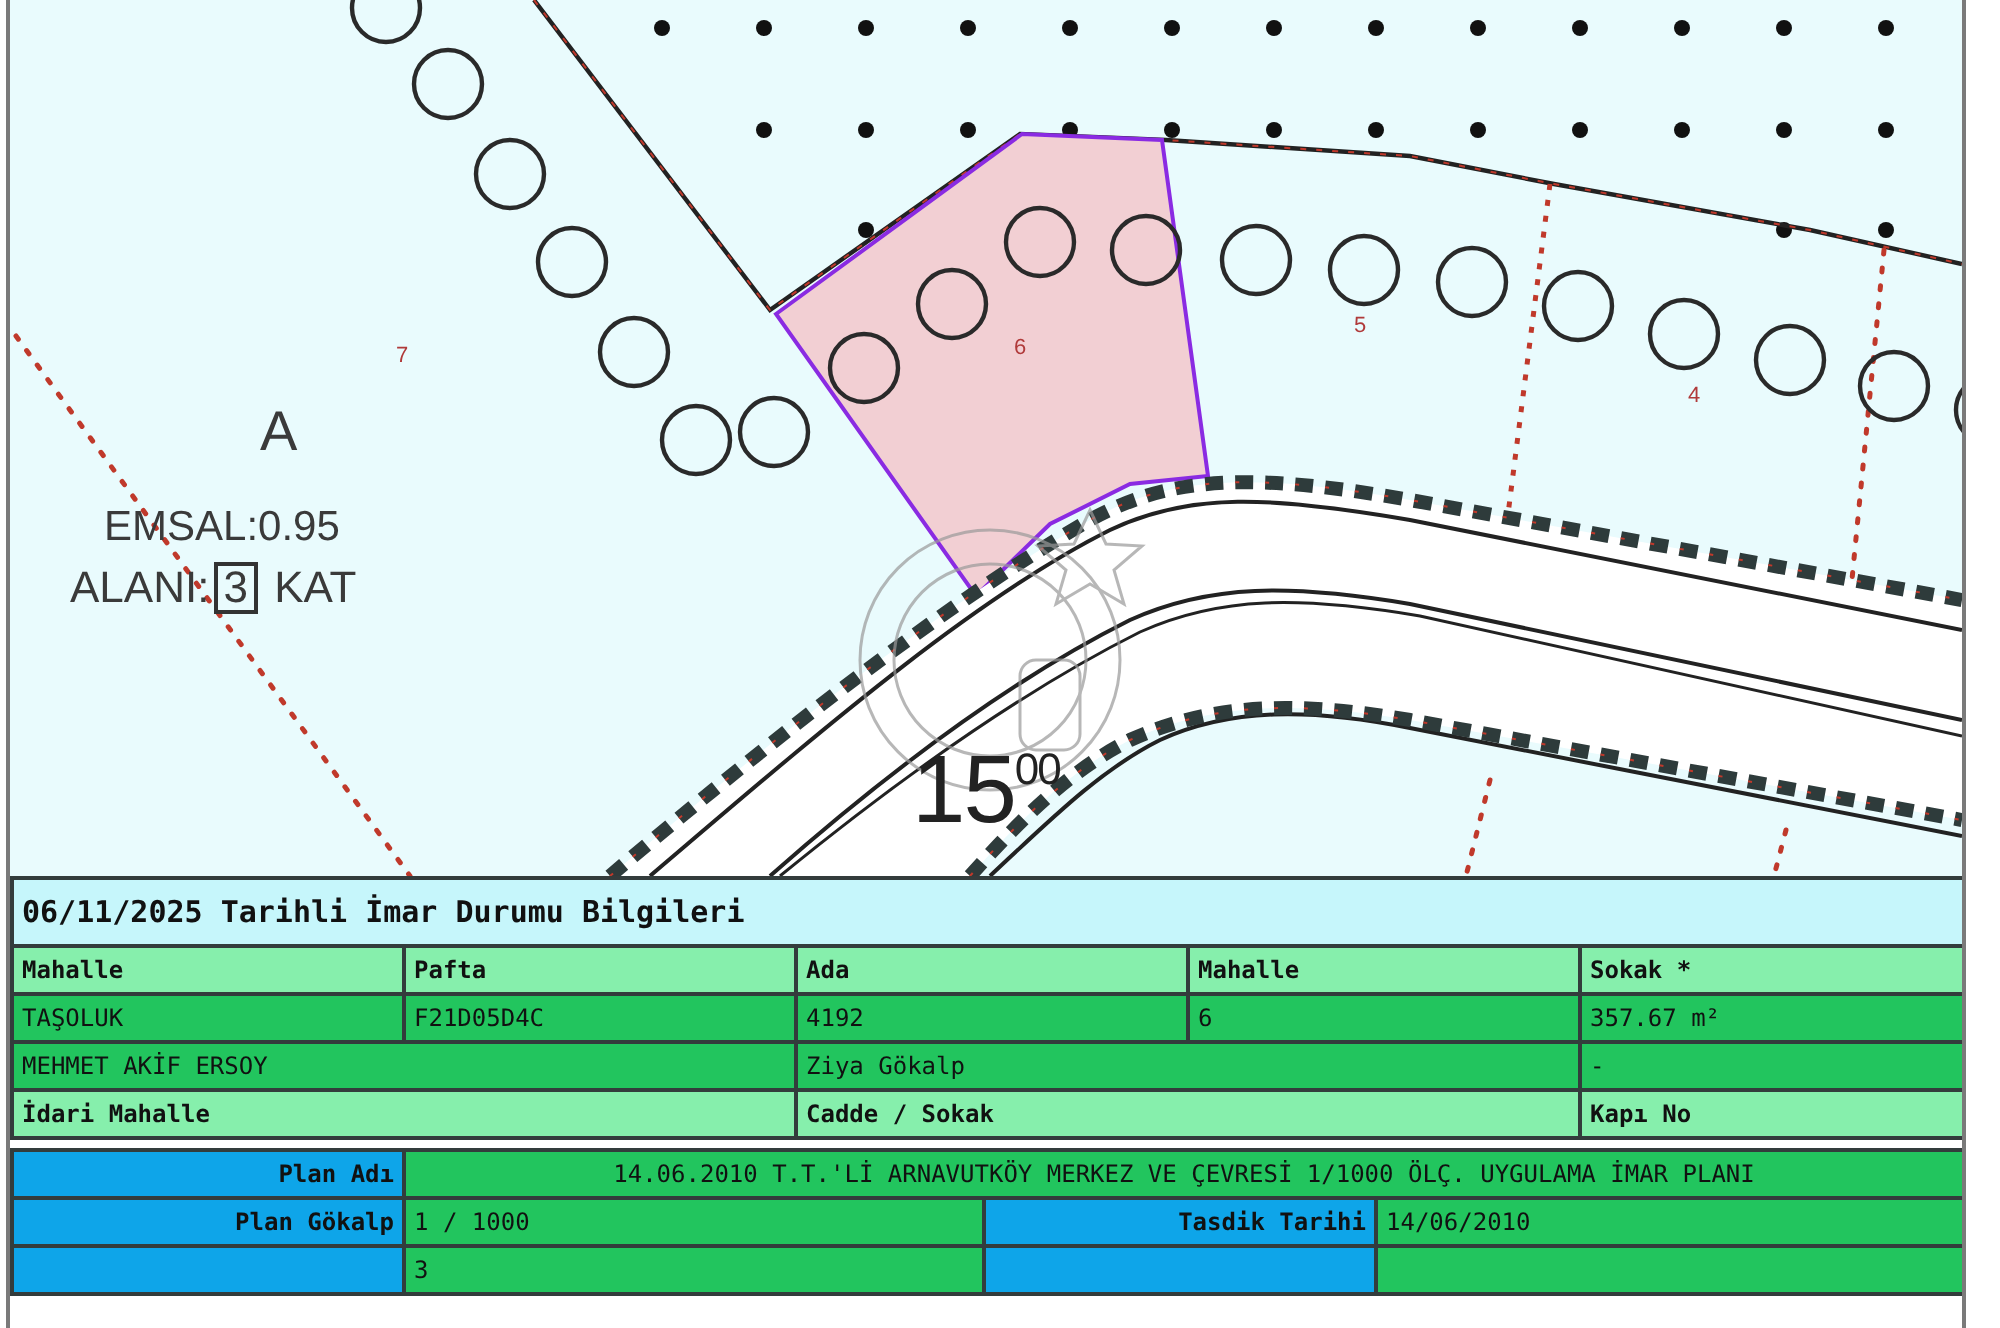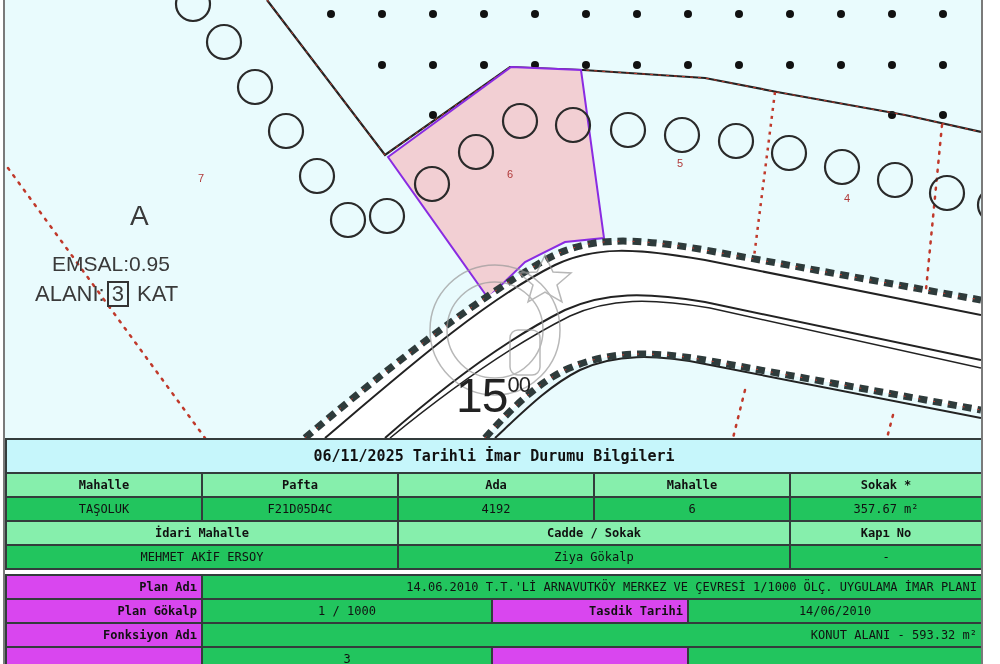--- a/index.html
+++ b/index.html
@@ -11,26 +11,26 @@
   .map-zone { left:125px; top:200px; font-size:28px; }
   .map-emsal { left:47px; top:252px; font-size:21px; }
   .map-hmaks { left:30px; top:281px; font-size:22px; }
   .map-hmaks .boxed { display:inline-block; border-left:2px solid #333; border-right:2px solid #333; border-top:2px solid #333; border-bottom:2px solid #333; padding:0 3px; margin:0 2px; line-height:22px; border-top-left-radius:0; }
   .road-width { position:absolute; left:407px; top:368px; font-family:"Liberation Sans", sans-serif; font-size:48px; color:#222; letter-spacing:-1px;margin-left:44px; }
   .road-width sup { font-size:22px; vertical-align:top; position:relative; top:4px; }
   .parcel-num { position:absolute; font-family:"Liberation Sans", sans-serif; font-size:11px; color:#b03a3a; }
 
   .table-wrap { position:absolute; left:0; top:438px; width:976px; }
   table { border-collapse:collapse; width:976px; table-layout:fixed; }
-  td { border:2px solid #333c3c; height:22px; padding:0 4px; font-size:12px; color:#111; text-align:center; white-space:nowrap; overflow:hidden; }
+  td { border:2px solid #333c3c; height:22px; padding:0 4px; font-size:12px; color:#111; text-align:left; white-space:nowrap; overflow:hidden; }
   .hdr { background:#86efac; font-weight:bold; }
   .val { background:#22c55e; }
   .title-cell { background:#c6f6fb; font-weight:bold; font-size:15px; height:32px; }
-  .lbl-right { background:#d946ef; font-weight:bold; text-align:right; }
-  .left { text-align:right; }
+  .lbl-right { background:#0ea5e9; font-weight:bold; text-align:right; }
+  .left { text-align:center; }
   .t2 { margin-top:4px; }
 </style>
 </head>
 <body>
 
 <div class="frame">
 
   <div class="map">
     <svg width="976" height="438" viewBox="0 0 976 438">
 
@@ -152,28 +152,28 @@
         <td class="hdr">Sokak *</td>
       </tr>
       <tr>
         <td class="val">TAŞOLUK</td>
         <td class="val">F21D05D4C</td>
         <td class="val">4192</td>
         <td class="val">6</td>
         <td class="val">357.67 m²</td>
       </tr>
       <tr>
+        <td class="val" colspan="2">MEHMET AKİF ERSOY</td>
+        <td class="val" colspan="2">Ziya Gökalp</td>
+        <td class="val">-</td>
+      </tr>
+      <tr>
         <td class="hdr" colspan="2">İdari Mahalle</td>
         <td class="hdr" colspan="2">Cadde / Sokak</td>
         <td class="hdr">Kapı No</td>
-      </tr>
-      <tr>
-        <td class="val" colspan="2">MEHMET AKİF ERSOY</td>
-        <td class="val" colspan="2">Ziya Gökalp</td>
-        <td class="val">-</td>
       </tr>
     </tbody>
       </table>
 
     <table class="t2">
       <colgroup>
           <col style="width:196px">
           <col style="width:290px">
           <col style="width:196px">
           <col style="width:294px">
@@ -183,24 +183,20 @@
         <td class="lbl-right">Plan Adı</td>
         <td class="val left" colspan="3">14.06.2010 T.T.'Lİ ARNAVUTKÖY MERKEZ VE ÇEVRESİ 1/1000 ÖLÇ. UYGULAMA İMAR PLANI</td>
       </tr>
       <tr>
         <td class="lbl-right">Plan Gökalp</td>
         <td class="val">1 / 1000</td>
         <td class="lbl-right">Tasdik Tarihi</td>
         <td class="val">14/06/2010</td>
       </tr>
       <tr>
-        <td class="lbl-right">Fonksiyon Adı</td>
-        <td class="val left" colspan="3">KONUT ALANI  - 593.32 m²</td>
-      </tr>
-      <tr>
         <td class="lbl-right"></td>
         <td class="val">3</td>
         <td class="lbl-right"></td>
         <td class="val"></td>
       </tr>
     </tbody>
       </table>
   </div>
 </div>
 

